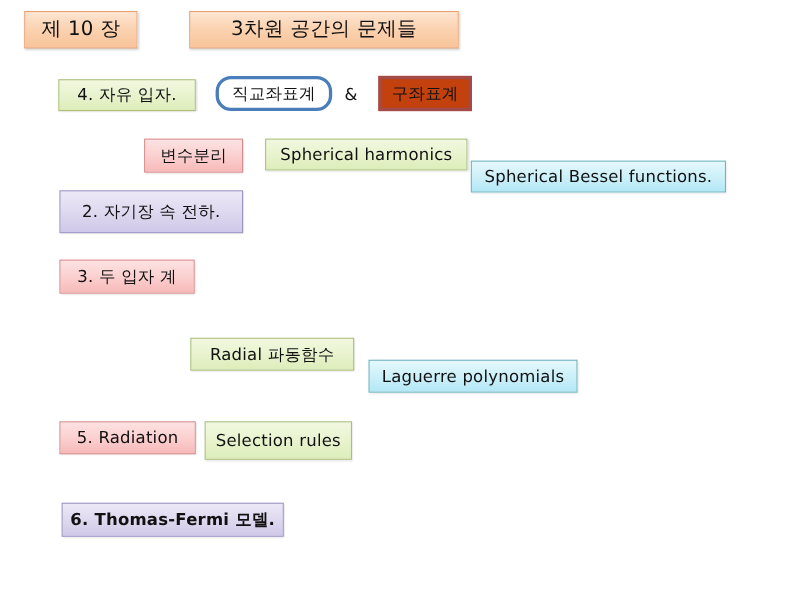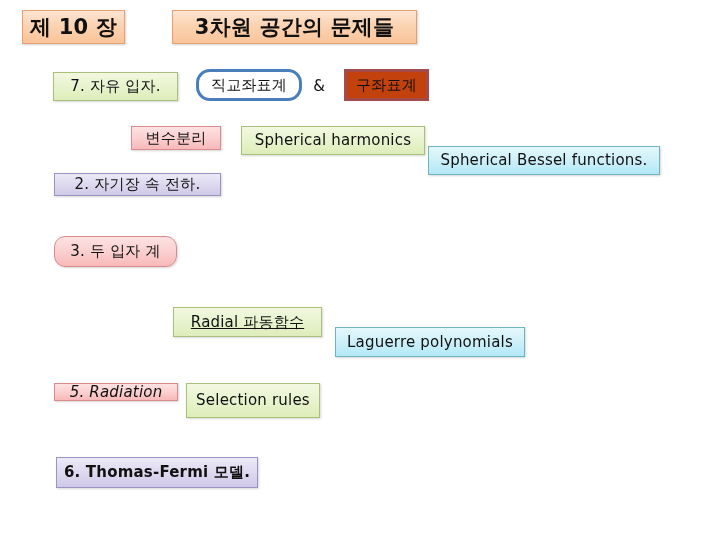--- a/index.html
+++ b/index.html
@@ -32,22 +32,22 @@
     white-space: nowrap;
     color: #111111;
     line-height: 1;
     letter-spacing: 0.2px;
   }
 
   
   .title-box {
     border: 1px solid #e8a070;
     background: linear-gradient(to bottom, #fde5d2 0%, #fbd2b0 48%, #f9c49a 100%);
-    font-size: 21px;
-    font-weight: bold;
+    font-size: 18px;
+    font-weight: normal;
     box-shadow: 1px 1px 2px rgba(0,0,0,0.18);
   }
 
   
   .green-box {
     border: 1px solid #a9bf7a;
     background: linear-gradient(to bottom, #f2f8e0 0%, #e8f3ce 50%, #ddedb9 100%);
     font-size: 15px;
     box-shadow: 1px 1px 2px rgba(0,0,0,0.16);
   }
@@ -106,65 +106,65 @@
 
   <div class="box title-box" style="left:22px; top:10px; width:103px; height:34px;">
     <span>제 10 장</span>
   </div>
 
   <div class="box title-box" style="left:137px; top:10px; width:245px; height:34px;margin-left:35px;">
     <span>3차원 공간의 문제들</span>
   </div>
 
   <div class="box green-box" style="left:53px; top:72px; width:125px; height:29px;">
-    <span>7. 자유 입자.</span>
+    <span>4. 자유 입자.</span>
   </div>
 
   <div class="box outline-blue-box" style="left:196px; top:69px; width:106px; height:32px;border-radius:14px;">
     <span>직교좌표계</span>
   </div>
 
   <div class="plain-text" style="left:309px; top:72px; width:20px; height:27px;">
     <span>&amp;</span>
   </div>
 
   <div class="box outline-red-box" style="left:344px; top:69px; width:85px; height:32px;">
     <span>구좌표계</span>
   </div>
 
-  <div class="box pink-box" style="left:131px; top:126px; width:90px; height:24px;">
+  <div class="box pink-box" style="left:131px; top:126px; width:90px; height:31px;">
     <span>변수분리</span>
   </div>
 
   <div class="box green-box" style="left:230px; top:126px; width:184px; height:29px;margin-left:11px;">
     <span>Spherical harmonics</span>
   </div>
 
   <div class="box cyan-box" style="left:428px; top:126px; width:232px; height:29px;">
     <span>Spherical Bessel functions.</span>
   </div>
 
-  <div class="box lavender-box" style="left:54px; top:173px; width:167px; height:23px;">
+  <div class="box lavender-box" style="left:54px; top:173px; width:167px; height:39px;">
     <span>2. 자기장 속 전하.</span>
   </div>
 
-  <div class="box pink-box" style="left:54px; top:236px; width:123px; height:31px;border-radius:11px;">
+  <div class="box pink-box" style="left:54px; top:236px; width:123px; height:31px;">
     <span>3. 두 입자 계</span>
   </div>
 
 
-  <div class="box green-box" style="left:173px; top:307px; width:149px; height:30px;text-decoration:underline;">
+  <div class="box green-box" style="left:173px; top:307px; width:149px; height:30px;">
     <span>Radial 파동함수</span>
   </div>
 
   <div class="box cyan-box" style="left:335px; top:307px; width:190px; height:30px;">
     <span>Laguerre polynomials</span>
   </div>
 
-  <div class="box pink-box" style="left:54px; top:383px; width:124px; height:18px;font-style:italic;">
+  <div class="box pink-box" style="left:54px; top:383px; width:124px; height:30px;">
     <span>5. Radiation</span>
   </div>
 
   <div class="box green-box" style="left:186px; top:383px; width:134px; height:35px;">
     <span>Selection rules</span>
   </div>
 
   <div class="box lavender-box" style="left:56px; top:457px; width:202px; height:31px;font-weight:bold;">
     <span>6. Thomas-Fermi 모델.</span>
   </div>

